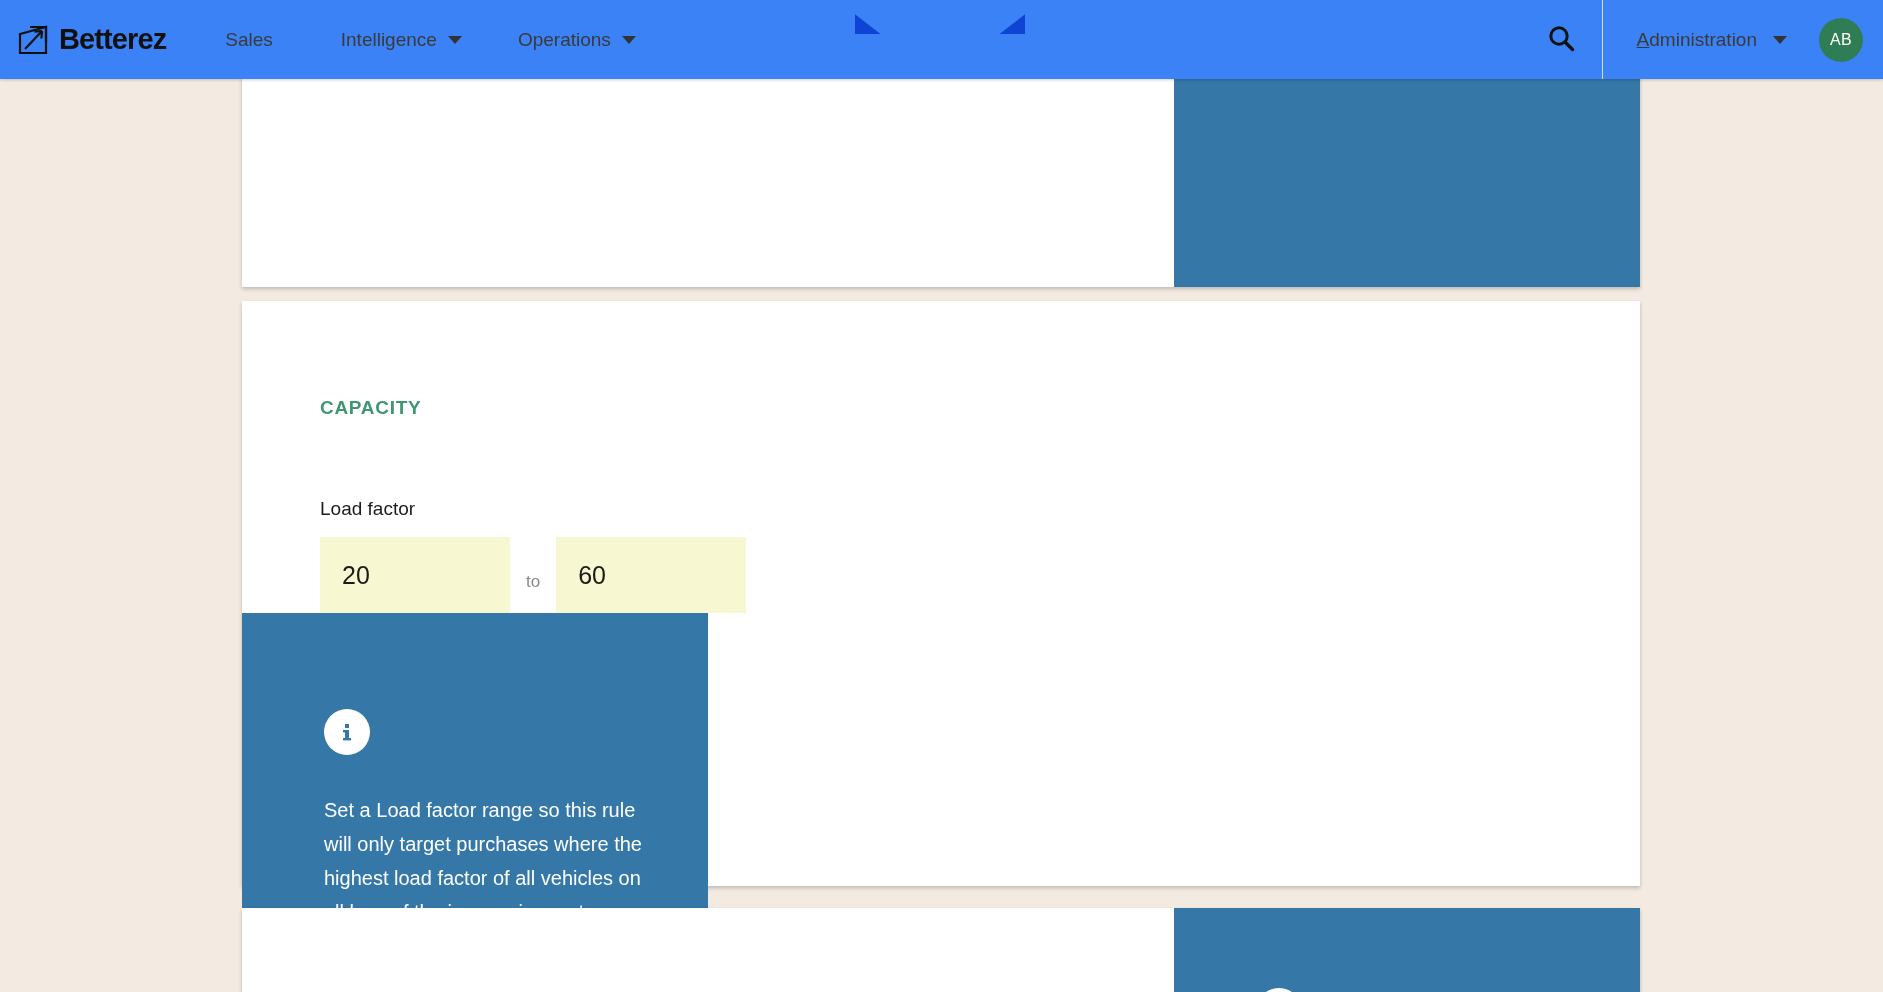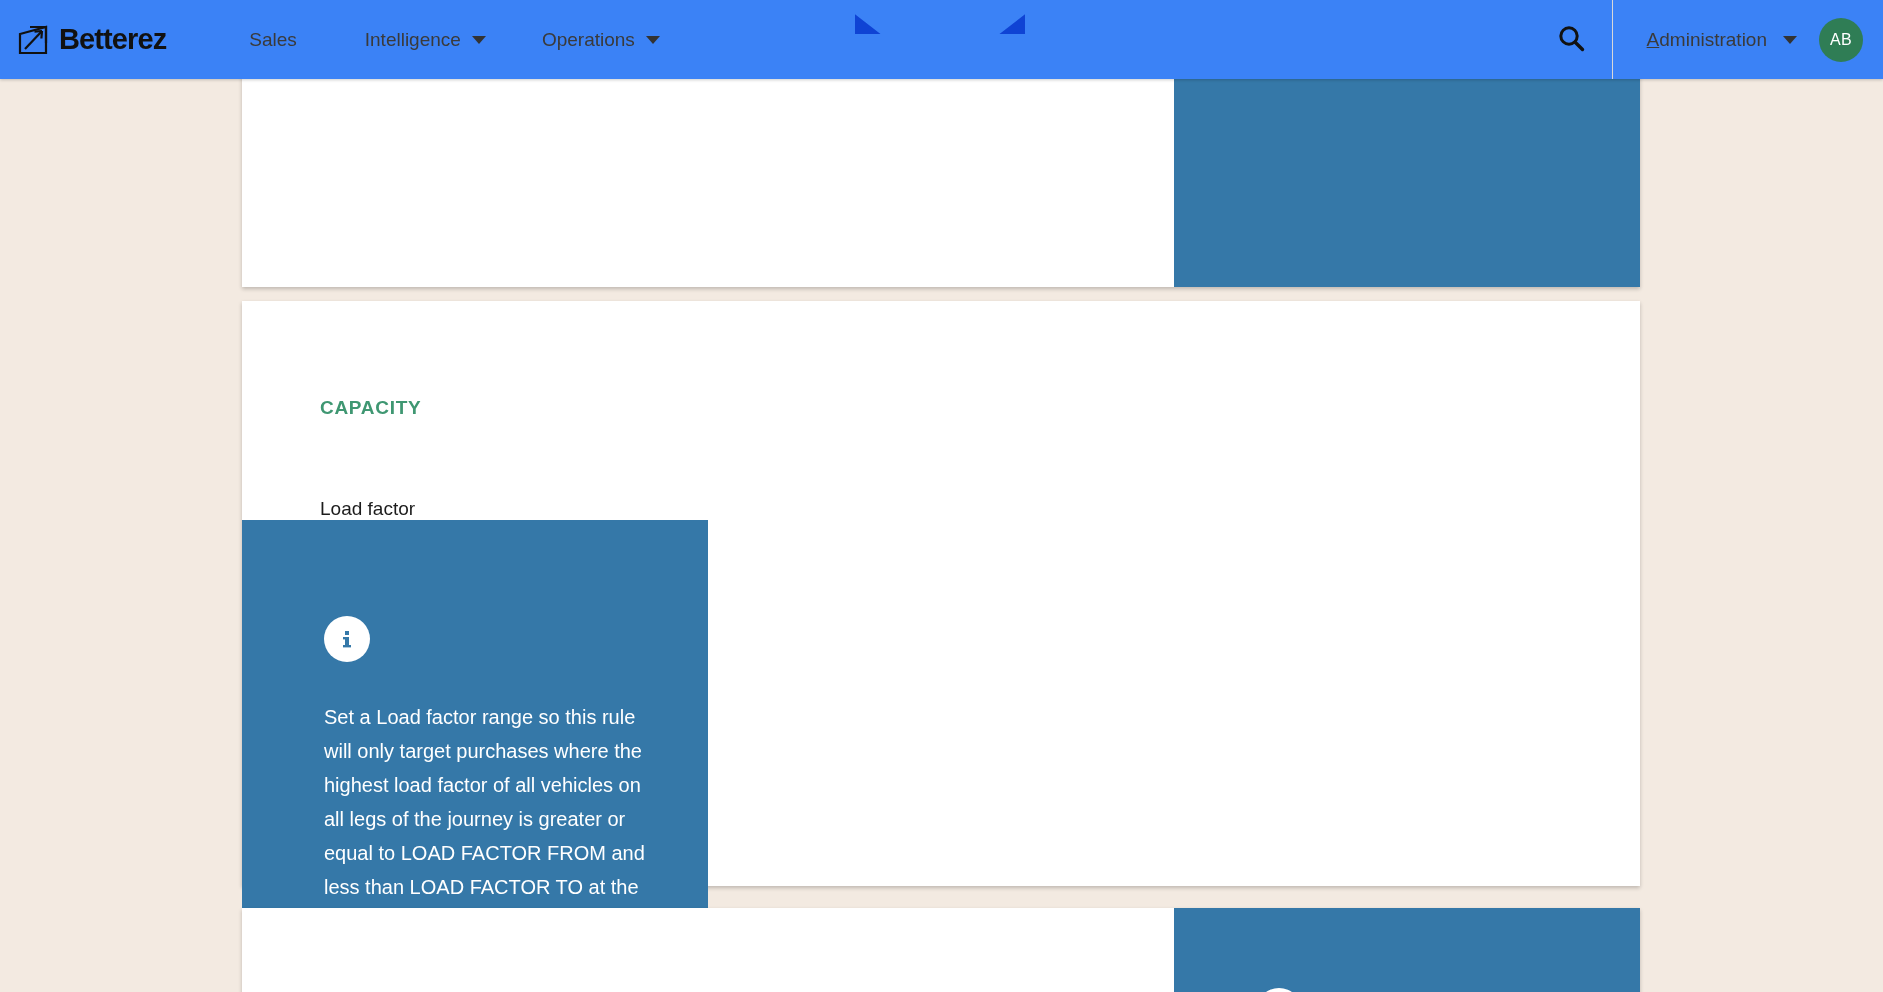--- a/index.html
+++ b/index.html
@@ -44,21 +44,21 @@
     font-size: 29px;
     font-weight: bold;
     letter-spacing: -0.9px;
     color: #111;
     line-height: 1;
   }
 
   .nav {
     display: flex;
     align-items: center;
-    margin-left: 83px;
+    margin-left: 59px;
   }
   .nav-item {
     display: flex;
     align-items: center;
     gap: 11px;
     font-size: 19px;
     color: #3a3a3a;
     padding: 0 28px;
     height: 79px;
     cursor: pointer;
@@ -107,21 +107,21 @@
   }
   .divider-v {
     width: 1px;
     height: 79px;
     background: #d8d8d8;
   }
   .admin-menu {
     display: flex;
     align-items: center;
     gap: 16px;
-    padding: 0 22px 0 34px;
+    padding: 0 32px 0 34px;
     font-size: 19px;
     color: #3a3a3a;
     cursor: pointer;
     white-space: nowrap;
   }
   .admin-menu .u { text-decoration: underline; }
   .avatar {
     width: 44px;
     height: 44px;
     border-radius: 50%;
@@ -290,20 +290,25 @@
 
   <div class="card" id="card-top">
     <div class="card-body"></div>
     <div class="card-aside"></div>
   </div>
 
   <div class="card" id="card-mid">
     <div class="card-body">
       <div class="section-title">CAPACITY</div>
       <div class="field-label">Load factor</div>
+      <div class="range-row">
+        <input class="range-input" type="text" value="20" style="">
+        <span class="range-sep">to</span>
+        <input class="range-input" type="text" value="60" style="">
+      </div>
     </div>
     <div class="card-aside">
       <div class="info-icon">
         <svg width="26" height="26" viewBox="0 0 26 26" aria-hidden="true">
           <rect x="11" y="5" width="4" height="4" fill="#3578a8"></rect>
           <rect x="11" y="11" width="4" height="10" fill="#3578a8"></rect>
           <rect x="9" y="11" width="6" height="2.4" fill="#3578a8"></rect>
           <rect x="9" y="19" width="8" height="2.4" fill="#3578a8"></rect>
         </svg>
       </div>

